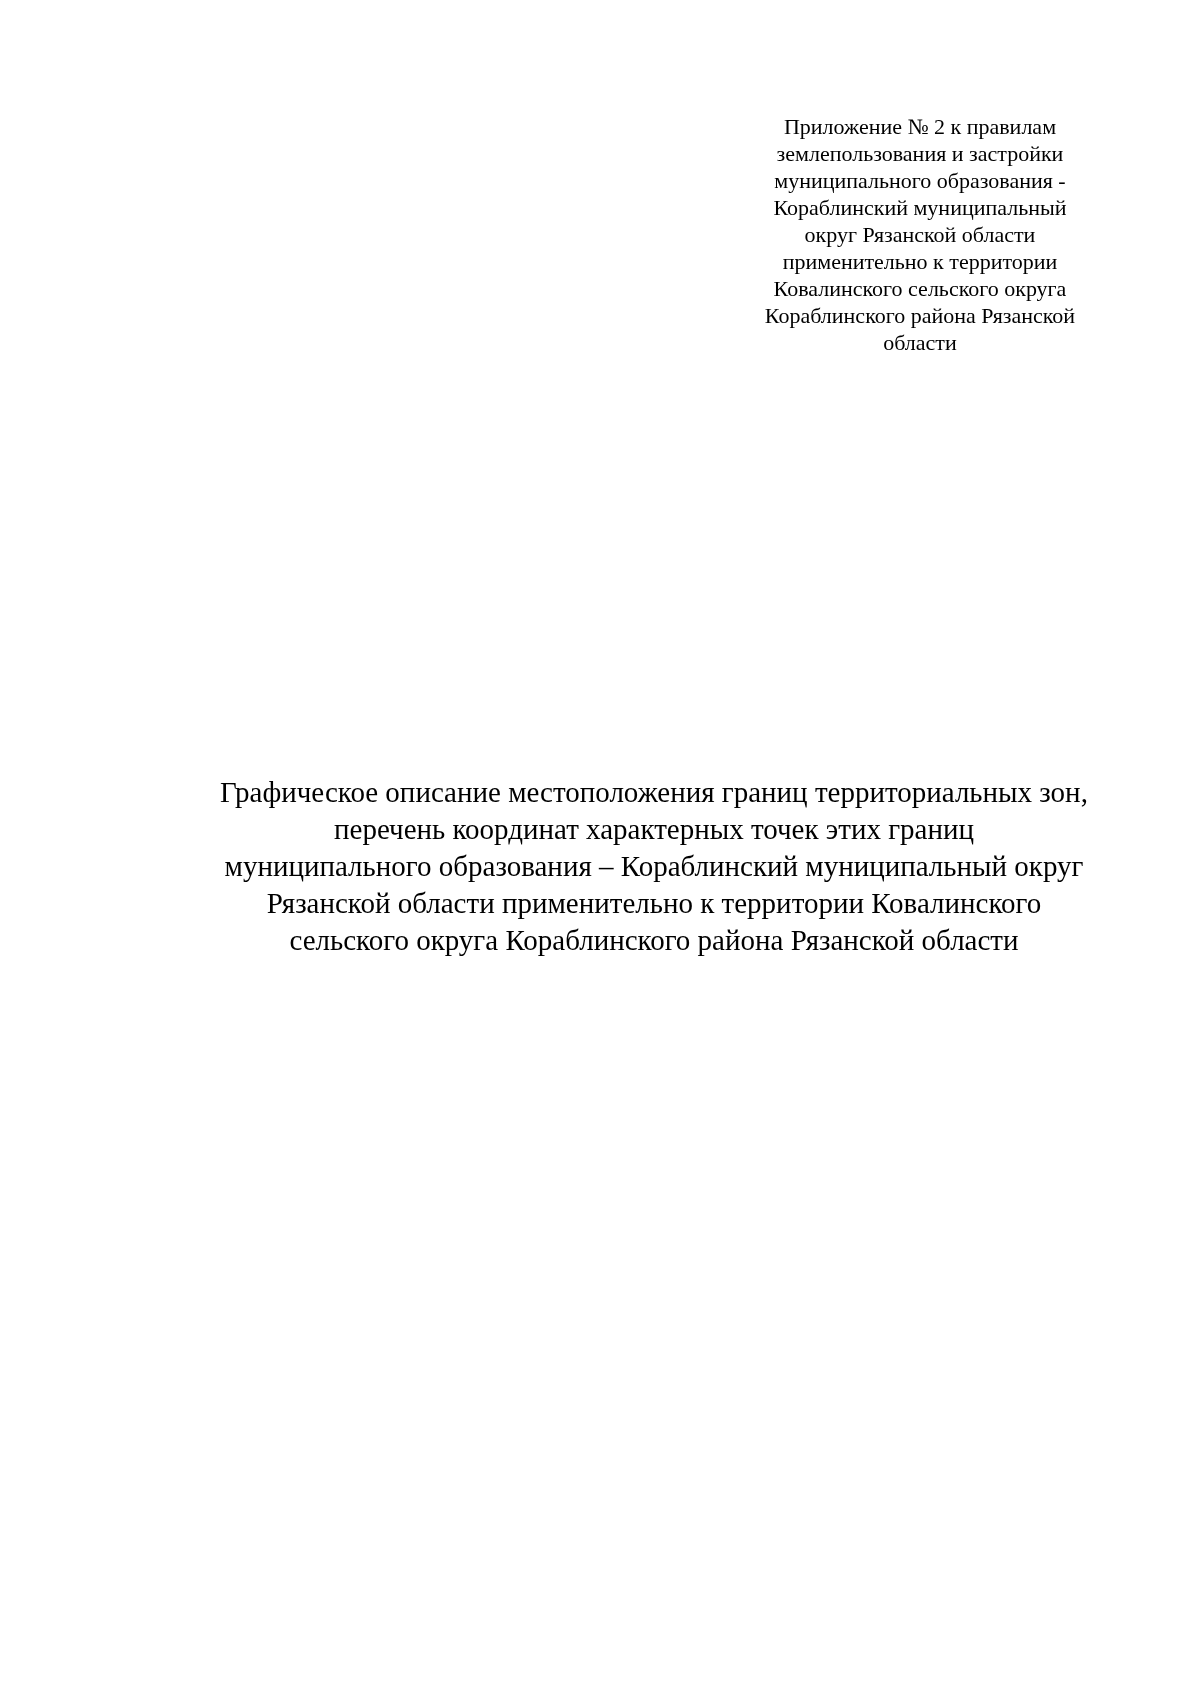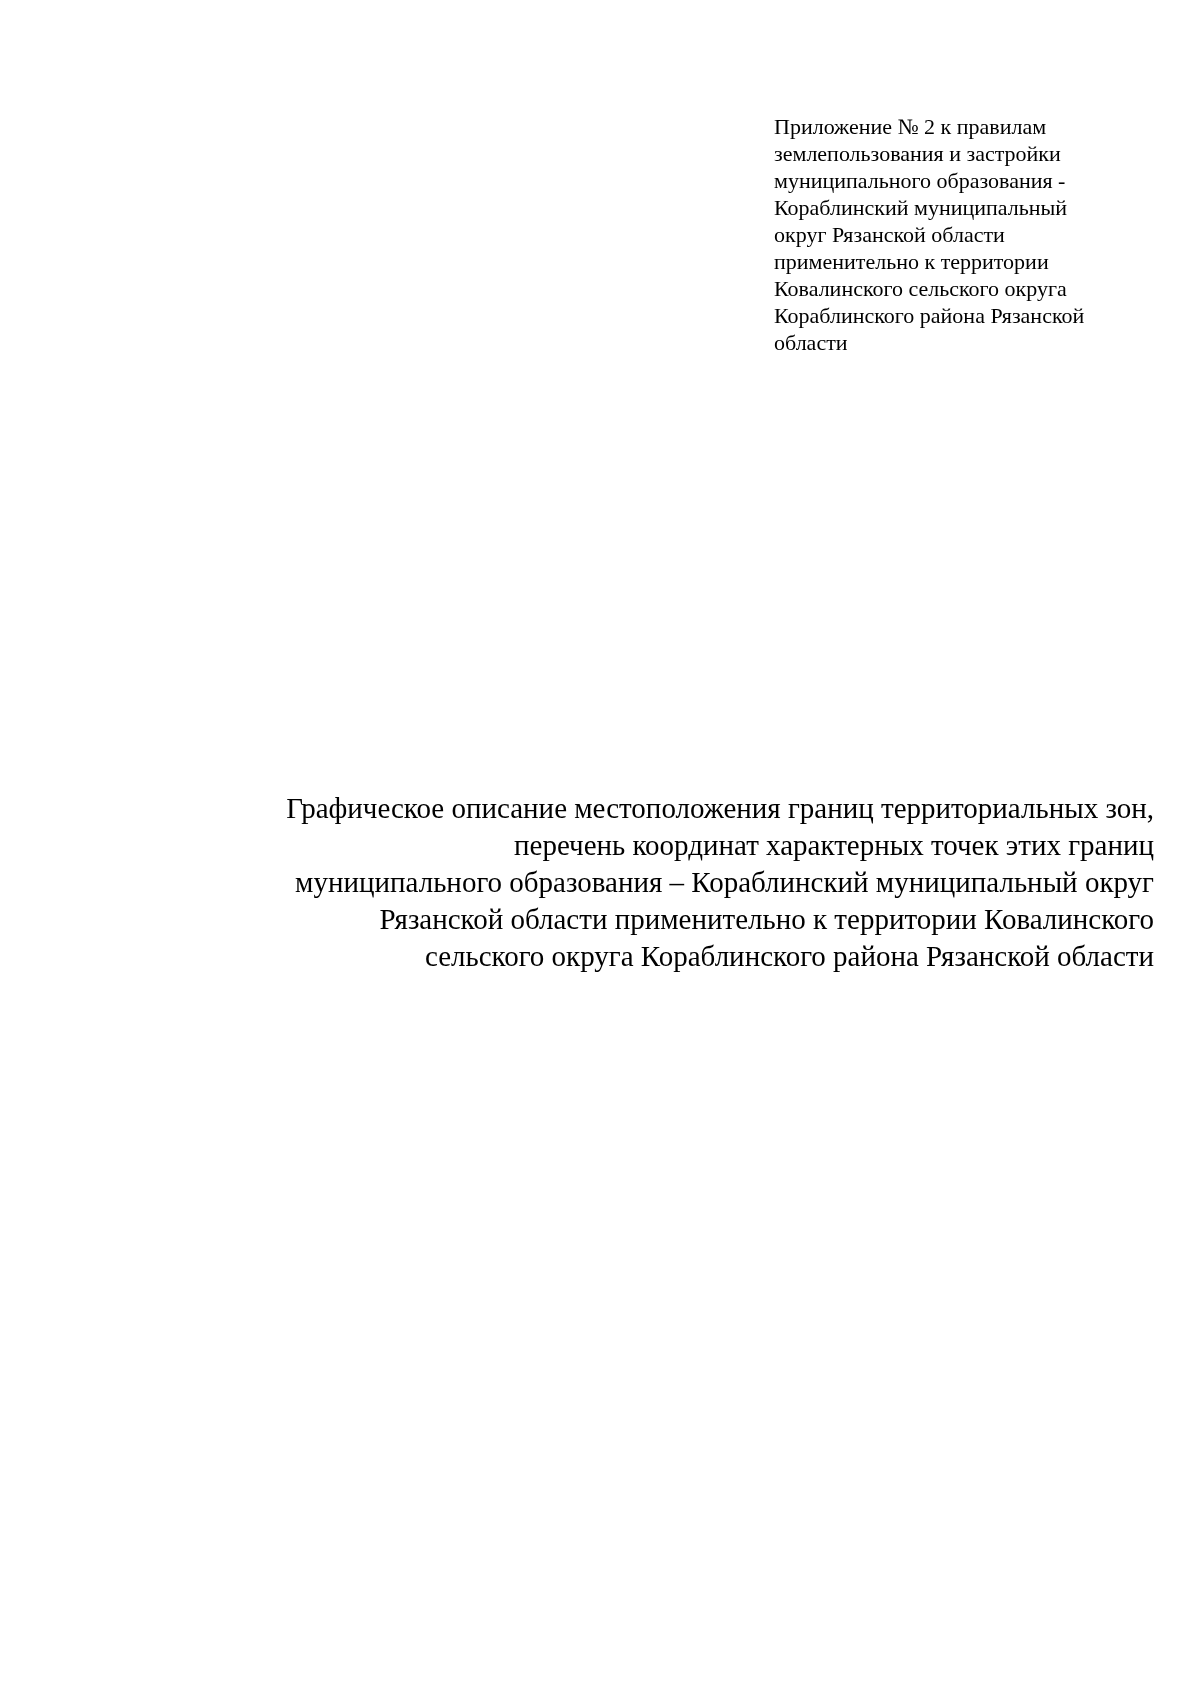--- a/index.html
+++ b/index.html
@@ -11,38 +11,37 @@
     position: relative;
     width: 1200px;
     height: 1698px;
     background: #ffffff;
     overflow: hidden;
     font-family: "Liberation Serif", "DejaVu Serif", serif;
     color: #000000;
   }
   .appendix-note {
     position: absolute;
-    left: 774px;
+    left: 734px;
     top: 113px;
     width: 372px;
     font-size: 22px;
     line-height: 27px;
-    text-align: left;
+    text-align: center;
     white-space: pre-line;
   }
   .doc-title {
     position: absolute;
     left: 154px;
     top: 774px;
     width: 1000px;
     font-size: 29px;
     line-height: 37px;
-    text-align: right;
+    text-align: center;
     white-space: pre-line;
-    margin-top: 16px;
   }
 </style>
 </head>
 <body>
 
 <div class="page">
 
   <div class="appendix-note">Приложение № 2 к правилам
 землепользования и застройки
 муниципального образования -

